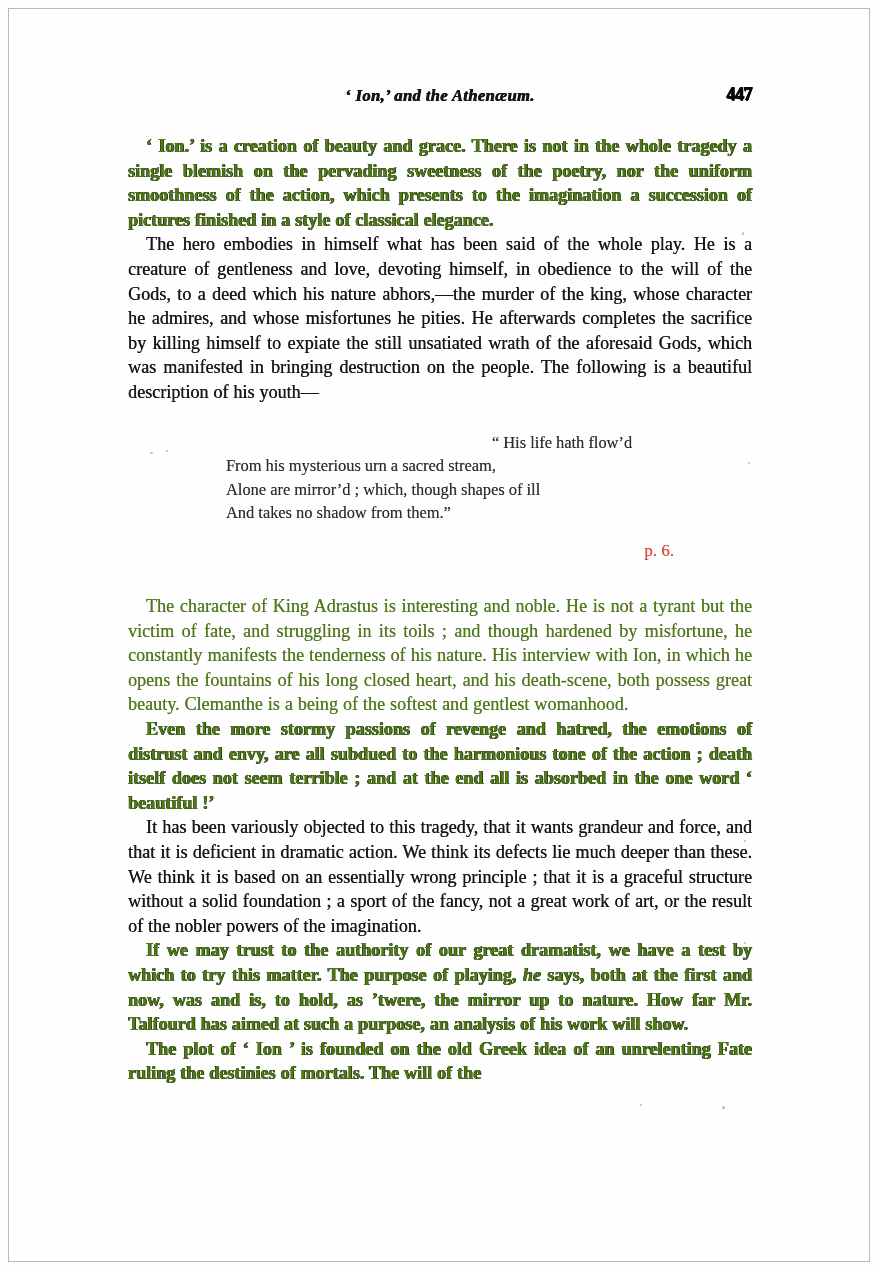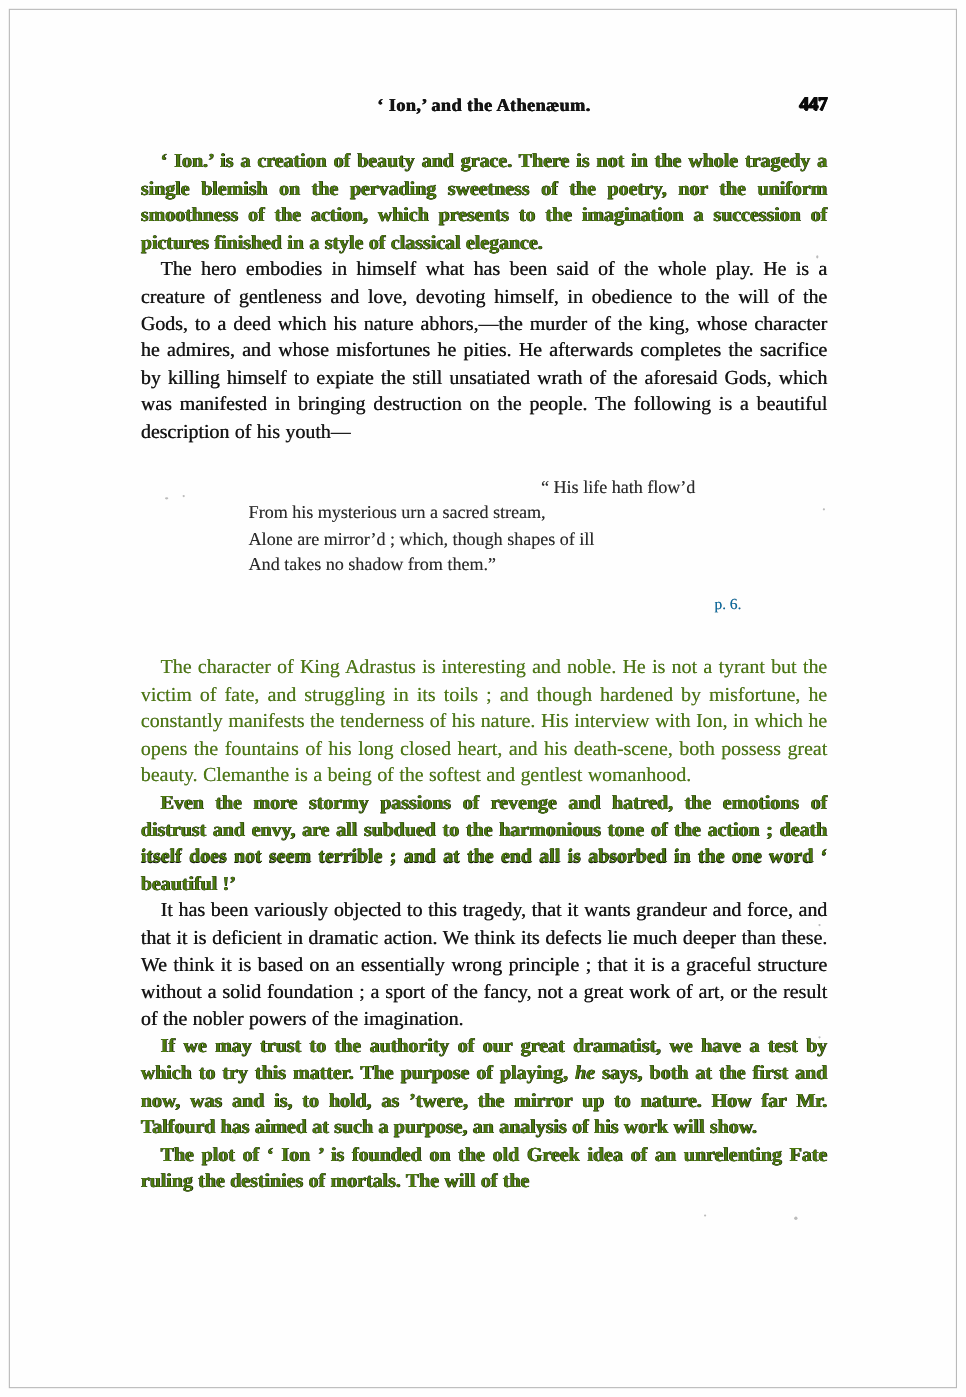--- a/index.html
+++ b/index.html
@@ -43,20 +43,21 @@
     position: relative;
     height: 34px;
     margin-bottom: 14px;
   }
   .head-title {
     position: absolute;
     left: 50%;
     transform: translateX(-50%);
     top: 0;
     white-space: nowrap;
+    font-style: italic;
     font-weight: bold;
     font-size: 16.5px;
     letter-spacing: 0.4px;
     color: #141414;
     text-shadow: 0.4px 0 0 #141414, -0.3px 0.3px 0 #2a2a2a;
   }
   .head-folio {
     position: absolute;
     right: 0;
     top: -2px;
@@ -105,22 +106,22 @@
     white-space: nowrap;
   }
   .verse .line.first {
     padding-left: 146px;
     text-align: center;
   }
   .citation {
     margin: 14px 0 0 0;
     padding-right: 78px;
     text-align: right;
-    font-size: 14px;
-    color: #0369a1;
+    font-size: 17px;
+    color: #ef4444;
   }
   .gap-lg { height: 26px; }
 
   
   .speck {
     position: absolute;
     background: #7a7a7a;
     border-radius: 50%;
     opacity: 0.5;
   }

